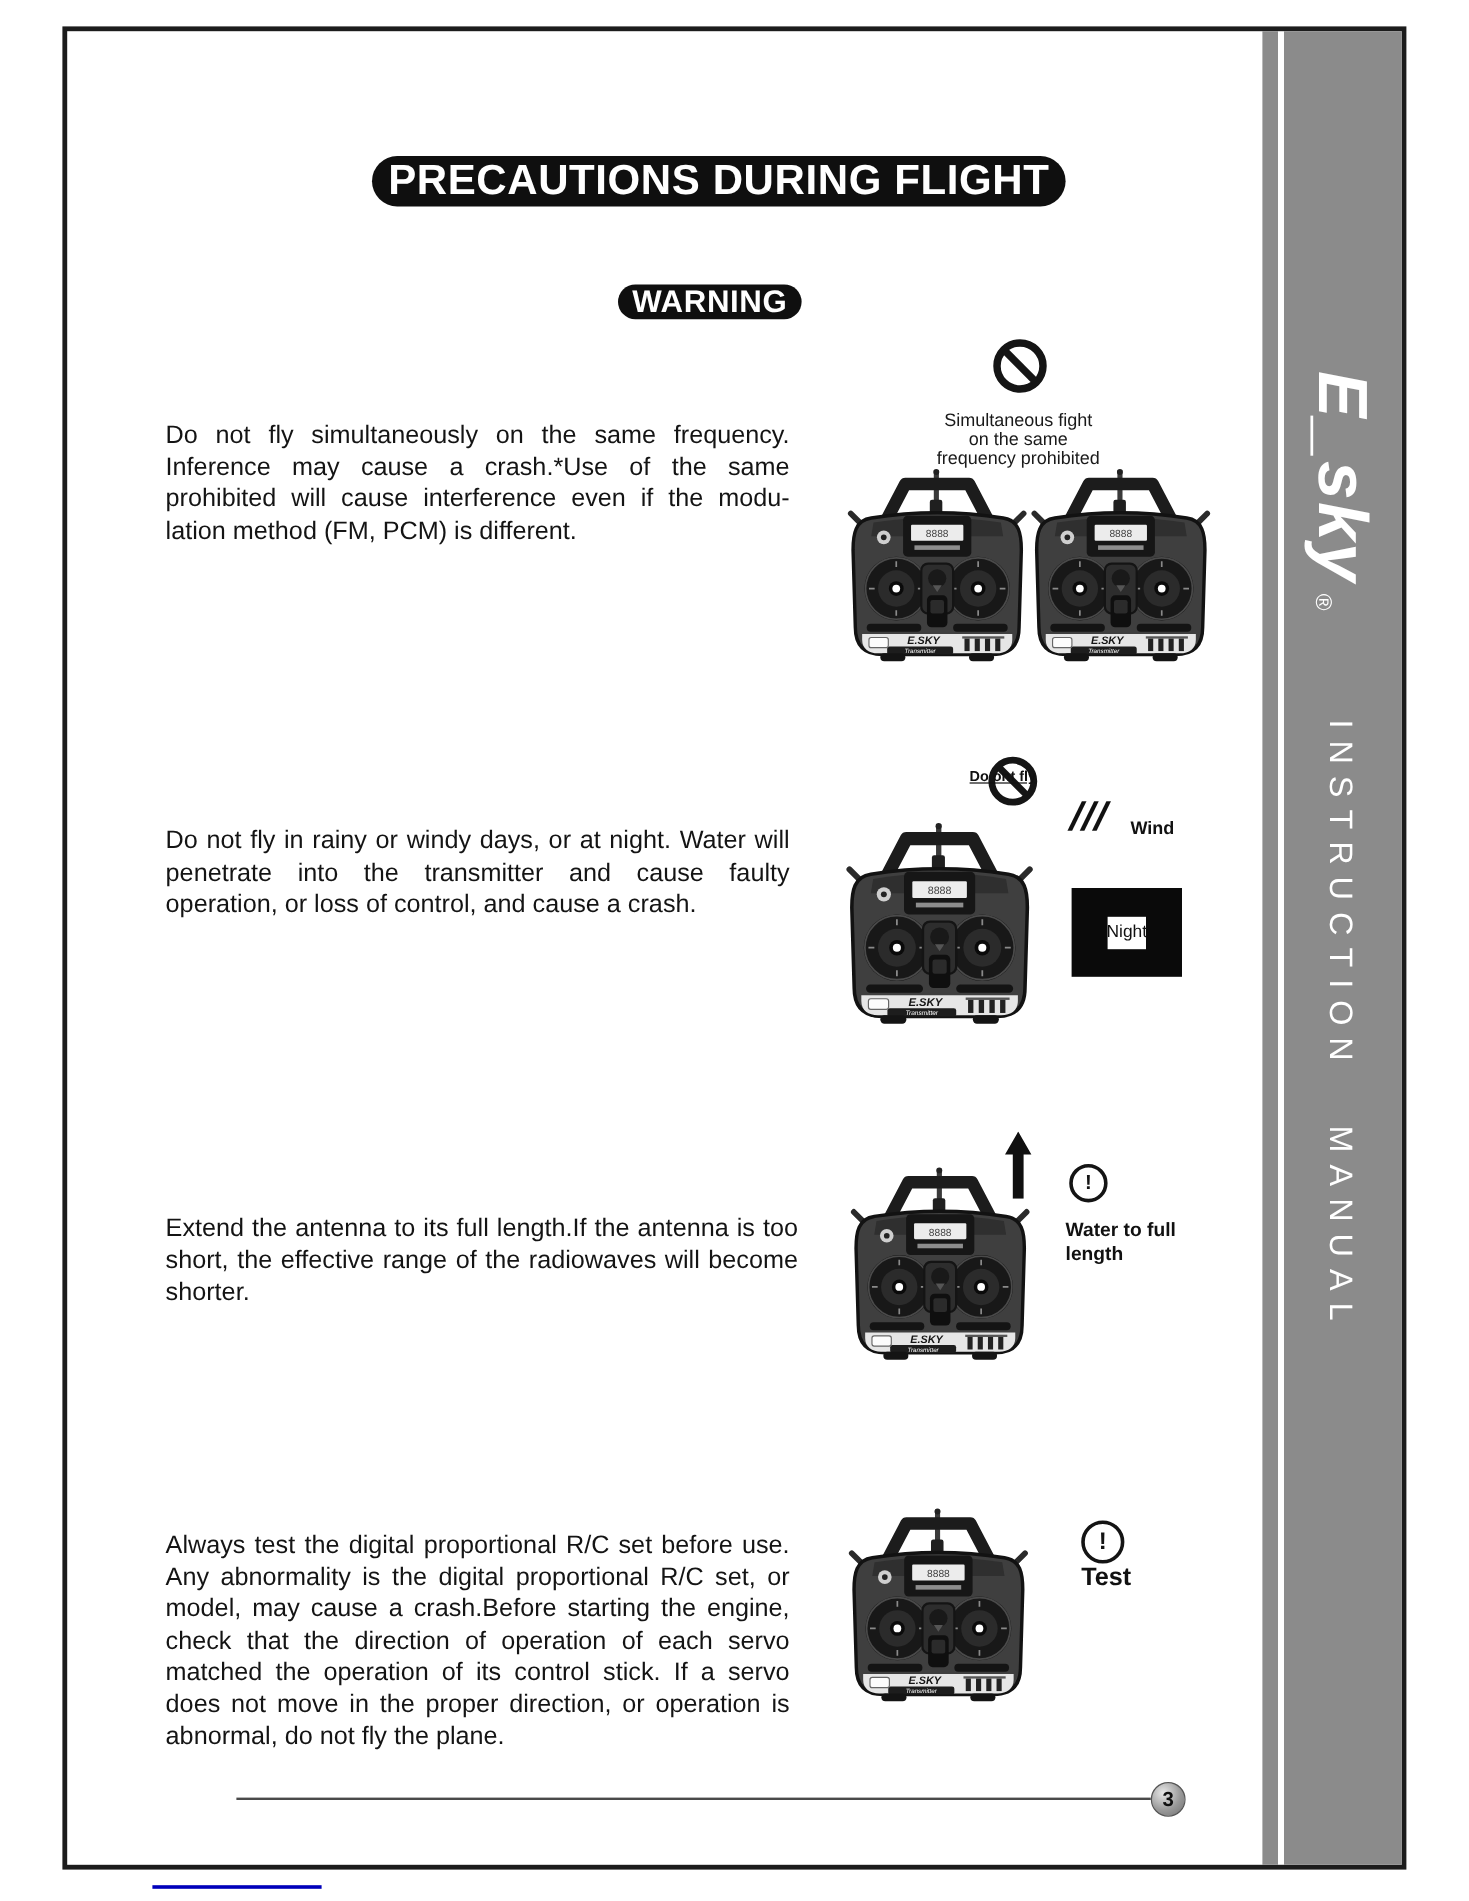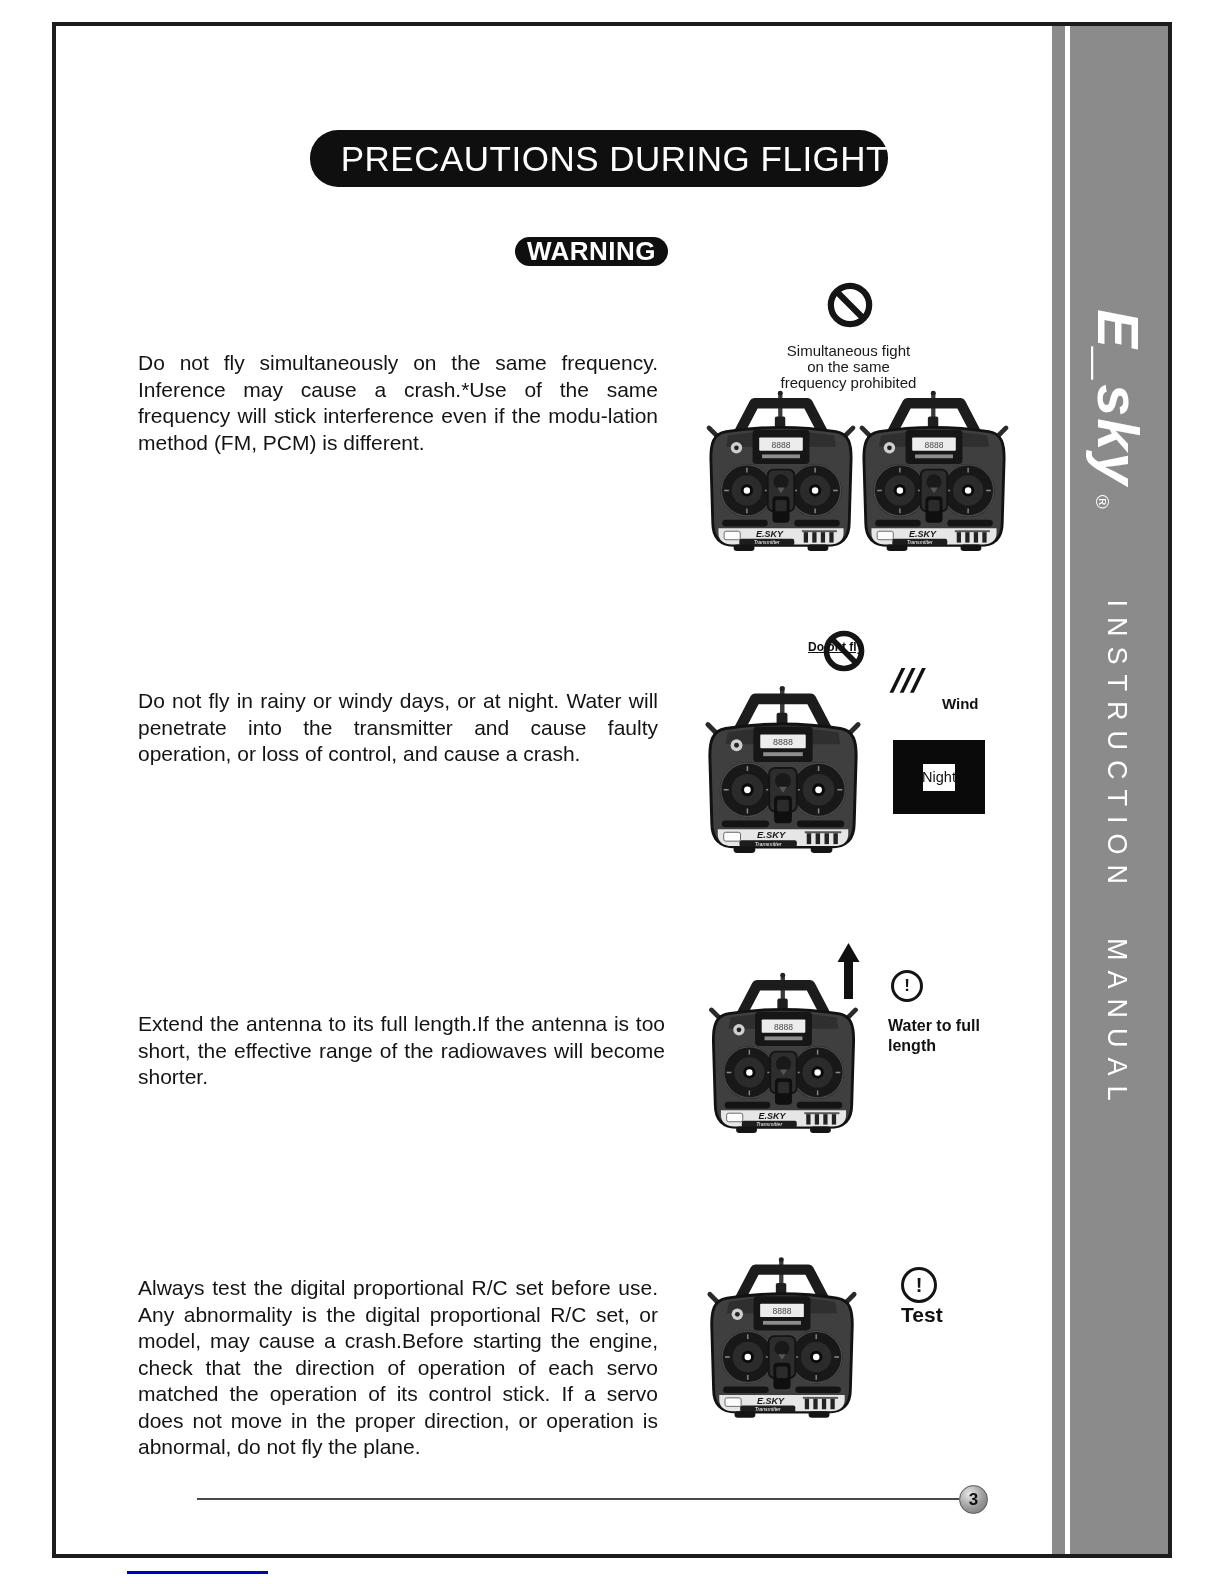--- a/index.html
+++ b/index.html
@@ -8,23 +8,23 @@
     font-family:"Liberation Sans",sans-serif;color:#161616;overflow:hidden;
   }
   .abs{position:absolute;}
   
   .frame{
     position:absolute;left:52px;top:22px;width:1112px;height:1528px;
     border:4px solid #1c1c1c;background:#ffffff;
   }
   
   .title-banner{
-    position:absolute;left:254px;top:104px;width:578px;height:57px;
-    background:#0f0f0f;border-radius:28px;display:flex;align-items:center;justify-content:flex-end;
-    color:#ffffff;font-size:35px;font-weight:normal;letter-spacing:.5px;white-space:nowrap;
+    position:absolute;left:254px;top:104px;width:578px;height:42px;
+    background:#0f0f0f;border-radius:28px;display:flex;align-items:center;justify-content:center;
+    color:#ffffff;font-size:35px;font-weight:bold;letter-spacing:.5px;white-space:nowrap;
   }
   .warning-badge{
     position:absolute;left:459px;top:211px;width:153px;height:29px;
     background:#0f0f0f;border-radius:22px;display:flex;align-items:center;justify-content:center;
     color:#ffffff;font-size:26px;font-weight:bold;letter-spacing:.5px;
   }
   .para{
     position:absolute;left:82px;width:520px;font-size:21px;line-height:26.5px;
     text-align:justify;color:#141414;white-space:pre-wrap;
   }
@@ -139,21 +139,21 @@
   <div class="frame">
 
     <div class="title-banner">
       <span>PRECAUTIONS DURING FLIGHT</span>
     </div>
 
     <div class="warning-badge">
       <span>WARNING</span>
     </div>
 
-    <div class="para" style="top:324px;">Do not fly simultaneously on the same frequency. Inference may cause a crash.*Use of the same frequency will stick interference even if the modu-lation method (FM, PCM) is different.</div>
+    <div class="para" style="top:324px;">Do not fly simultaneously on the same frequency. Inference may cause a crash.*Use of the same prohibited will cause interference even if the modu-lation method (FM, PCM) is different.</div>
     <div class="abs" style="left:771px;top:256px;width:46px;height:46px;">
       <svg width="46" height="46">
           <use href="#no-entry"></use>
         </svg>
     </div>
     <div class="abs caption" style="left:700px;top:317px;width:185px;">Simultaneous fight
 on the same
 frequency prohibited</div>
     <div class="abs" style="left:649px;top:364px;width:152px;height:163px;">
       <svg width="152" height="163" viewBox="0 0 160 172">
@@ -167,21 +167,21 @@
     </div>
 
     <div class="para" style="top:662px;">Do not fly in rainy or windy days, or at night. Water will penetrate into the transmitter and cause faulty operation, or loss of control, and cause a crash.</div>
     <div class="abs" style="left:767px;top:604px;width:42px;height:42px;">
       <svg width="42" height="42">
           <use href="#no-entry"></use>
         </svg>
     </div>
     <div class="abs bold-note" style="left:752px;top:614px;font-size:12px;text-decoration:underline;">Do ont fly</div>
     <div class="abs wind-slashes" style="left:836px;top:636px;">///</div>
-    <div class="abs bold-note" style="left:886px;top:656px;font-size:15px;margin-top:13px;">Wind</div>
+    <div class="abs bold-note" style="left:886px;top:656px;font-size:15px;">Wind</div>
     <div class="abs" style="left:647px;top:659px;width:160px;height:170px;">
       <svg width="160" height="170" viewBox="0 0 160 172">
           <use href="#tx"></use>
         </svg>
     </div>
     <div class="abs night-sign" style="left:837px;top:714px;width:92px;height:74px;">
       <div class="night-inner">Night</div>
     </div>
 
     <div class="para" style="top:985px;width:527px;">Extend the antenna to its full length.If the antenna is too short, the effective range of the radiowaves will become shorter.</div>

